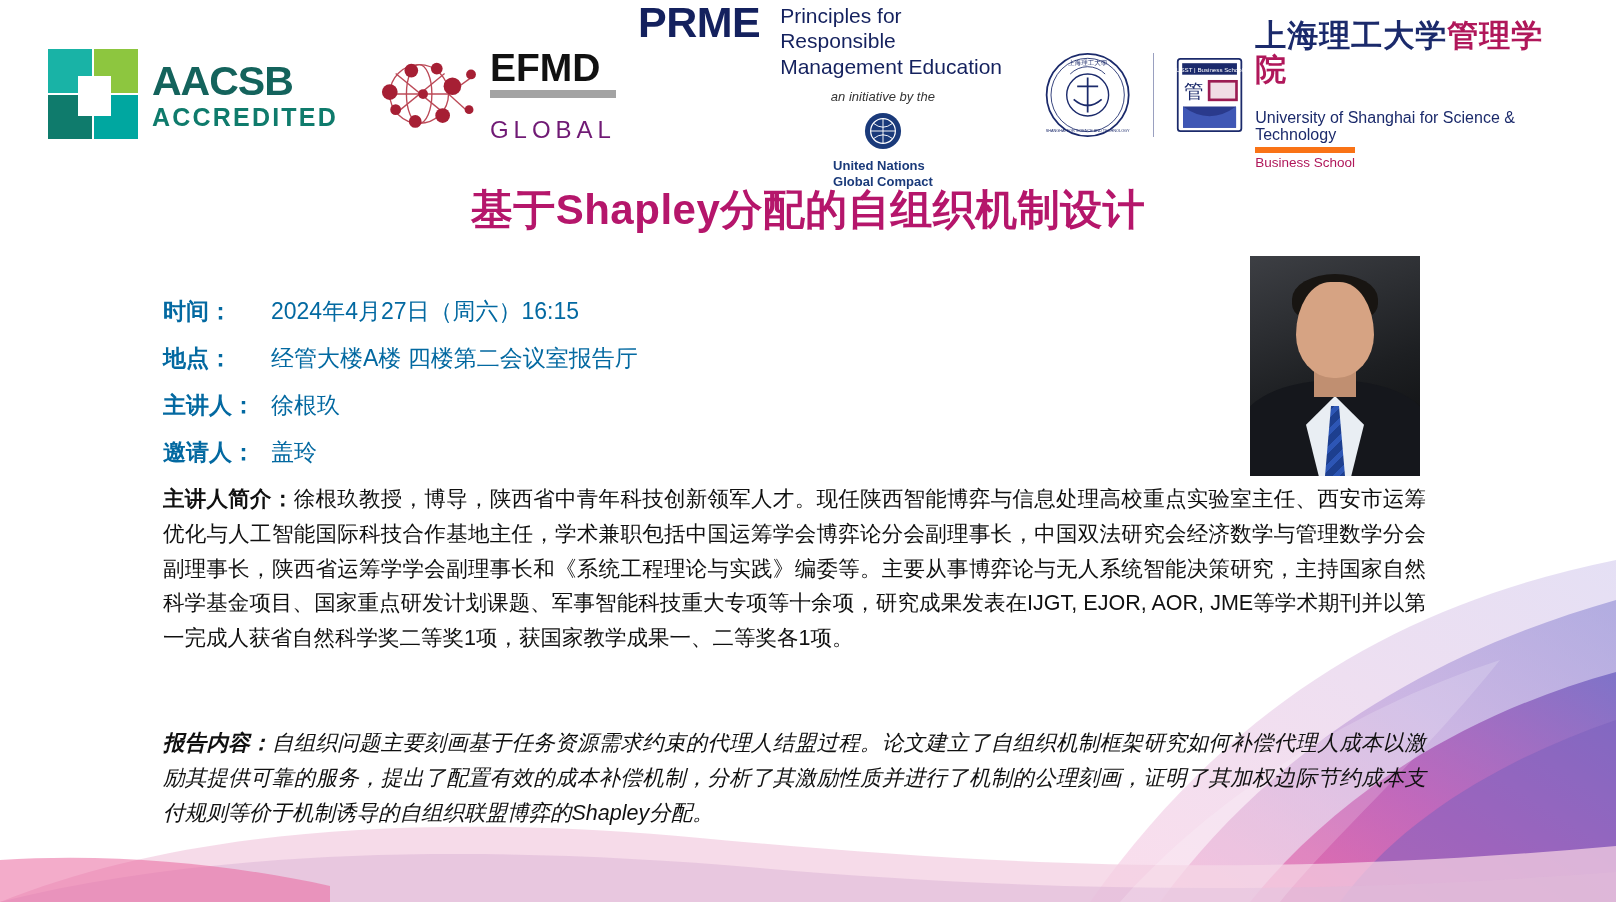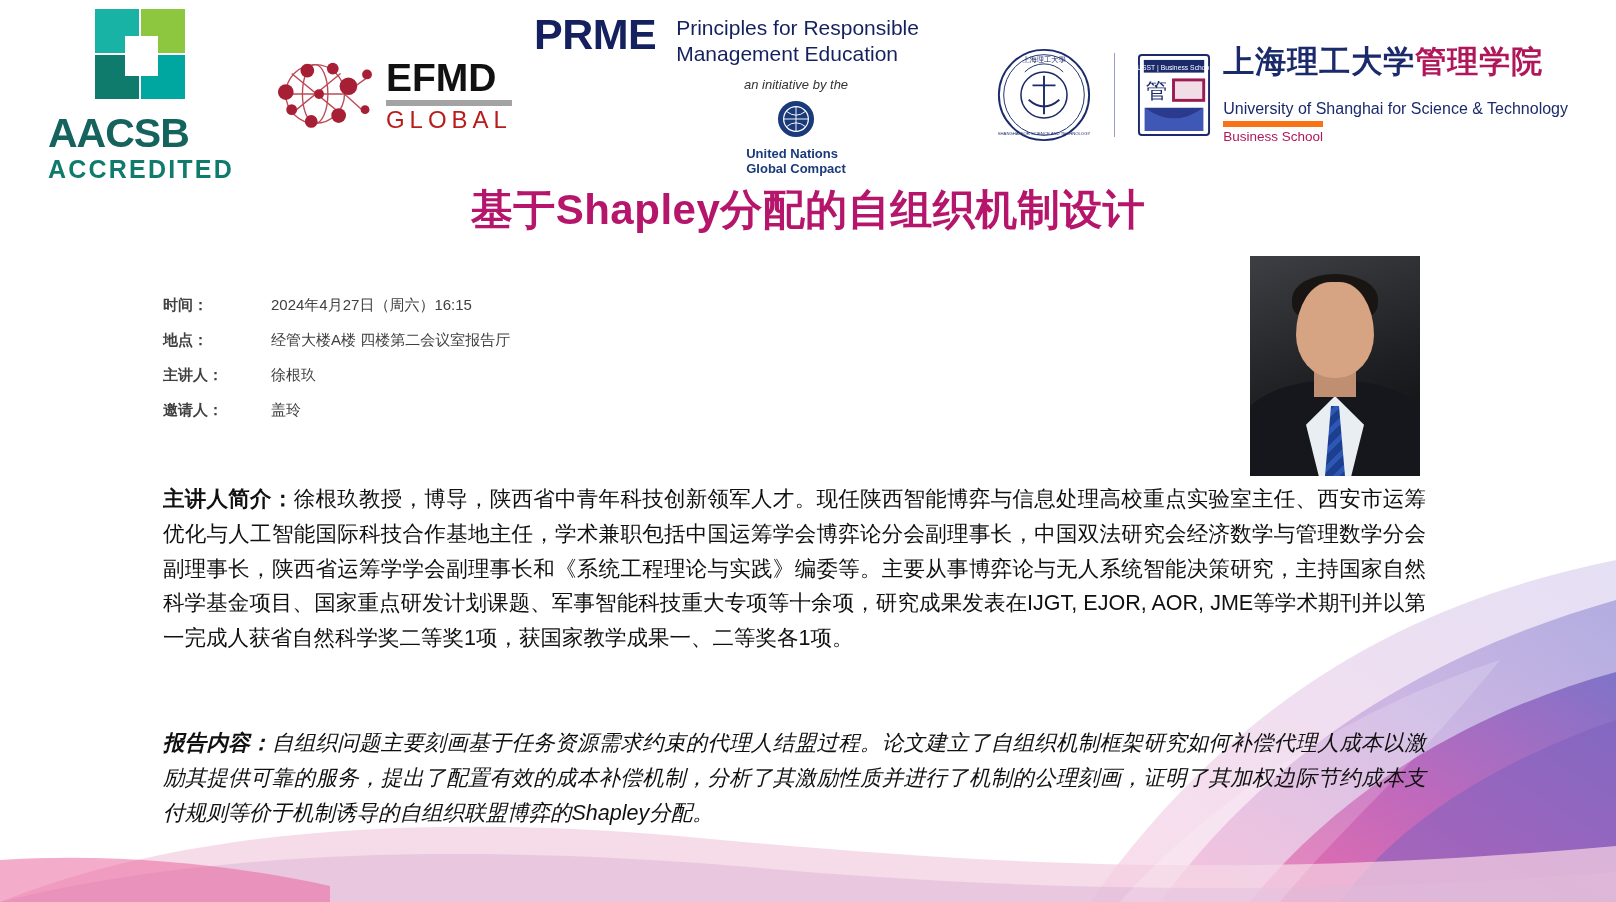--- a/index.html
+++ b/index.html
@@ -36,21 +36,20 @@
     gap: 0;
     z-index: 3;
   }
 
   
   .logo-aacsb {
     display: flex;
     align-items: center;
     gap: 12px;
     margin-right: 34px;
-    flex-direction: column;
   }
   .aacsb-mark {
     width: 92px;
     height: 92px;
     position: relative;
   }
   .aacsb-mark .q {
     position: absolute;
     width: 44px;
     height: 44px;
@@ -90,24 +89,24 @@
   .efmd-mark { width: 108px; height: 92px; }
   .efmd-text { line-height: 1.02; }
   .efmd-text .t1 {
     font-size: 39px;
     font-weight: bold;
     color: #111;
     letter-spacing: 0px;
   }
   .efmd-text .t2 {
     font-size: 24px;
-    color: #b91c1c;
+    color: #701a75;
     letter-spacing: 5px;
-    border-top: 6px solid #a3a3a3;
-    padding-top: 2px;
+    border-top: 8px solid #a3a3a3;
+    padding-top: 20px;
     margin-top: 2px;
   }
 
   
   .logo-prme {
     margin-right: 28px;
   }
   .prme-top {
     display: flex;
     align-items: flex-start;
@@ -272,22 +271,22 @@
     background: repeating-linear-gradient(135deg, #1d3f8f 0 7px, #2d56b5 7px 12px);
     clip-path: polygon(30% 0, 70% 0, 100% 100%, 0 100%);
   }
 
   
   .info-block {
     position: absolute;
     left: 163px;
     top: 296px;
     z-index: 3;
-    font-size: 15px;
-    color: #404040;
+    font-size: 23px;
+    color: #0369a1;
   }
   .info-row {
     display: flex;
     align-items: baseline;
     margin-bottom: 16px;
   }
   .info-label {
     font-weight: bold;
     min-width: 108px;
   }

